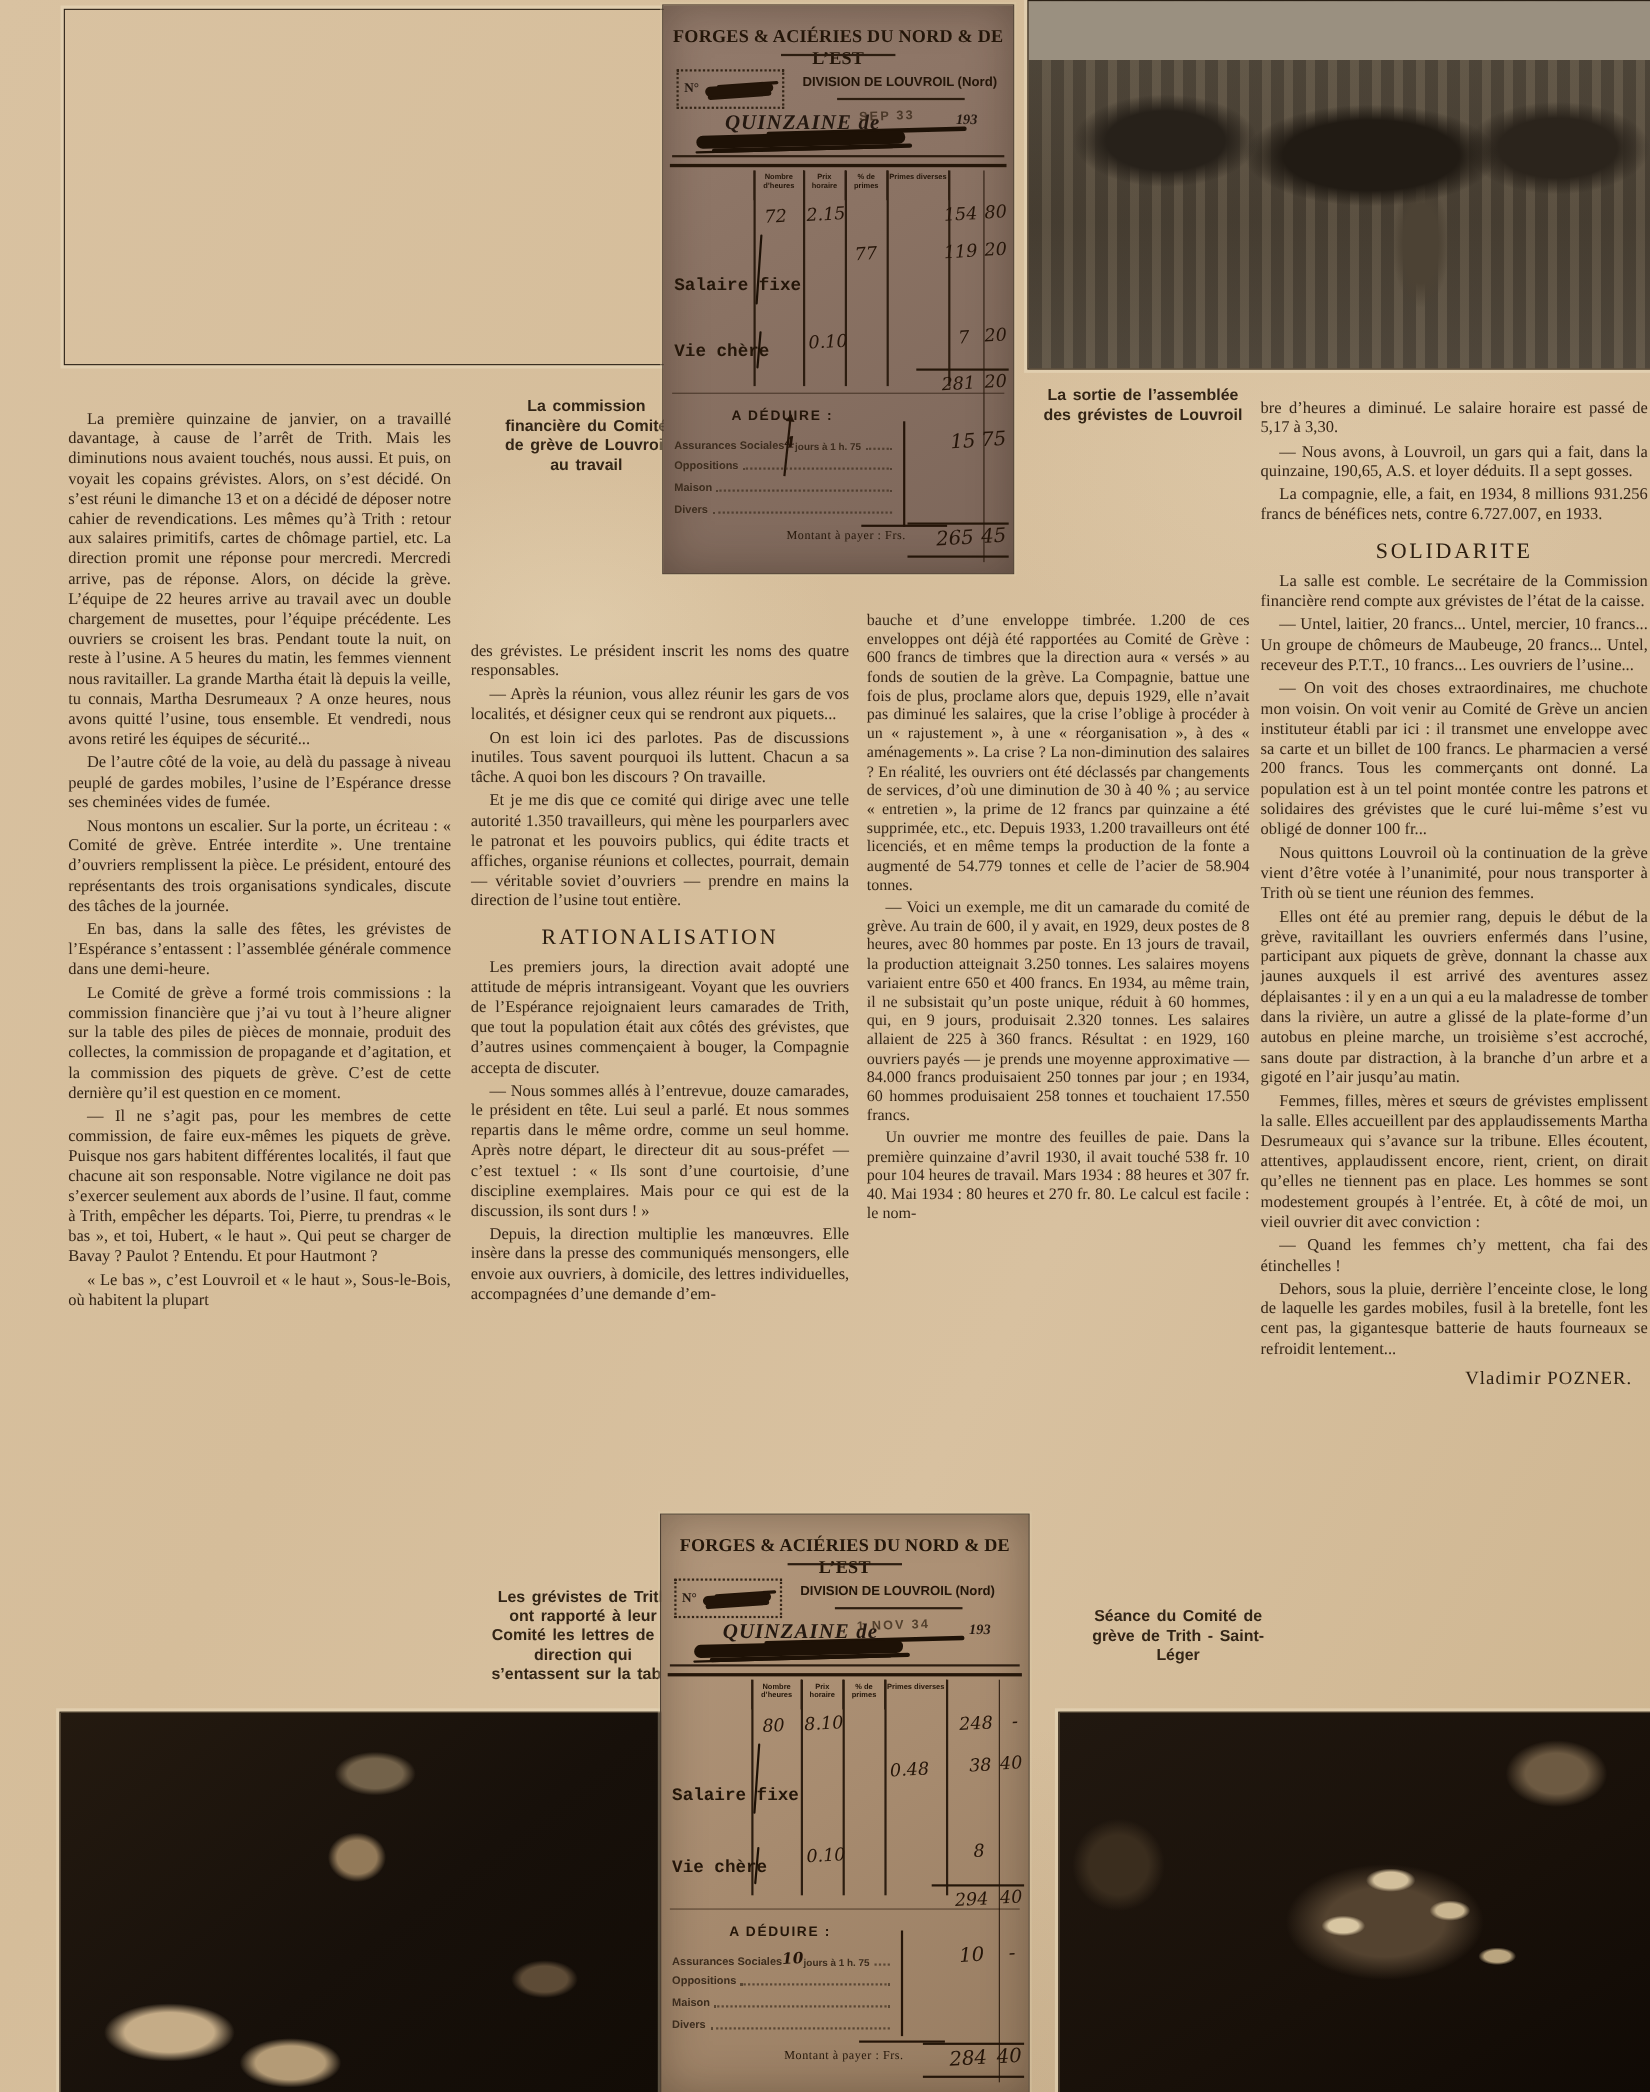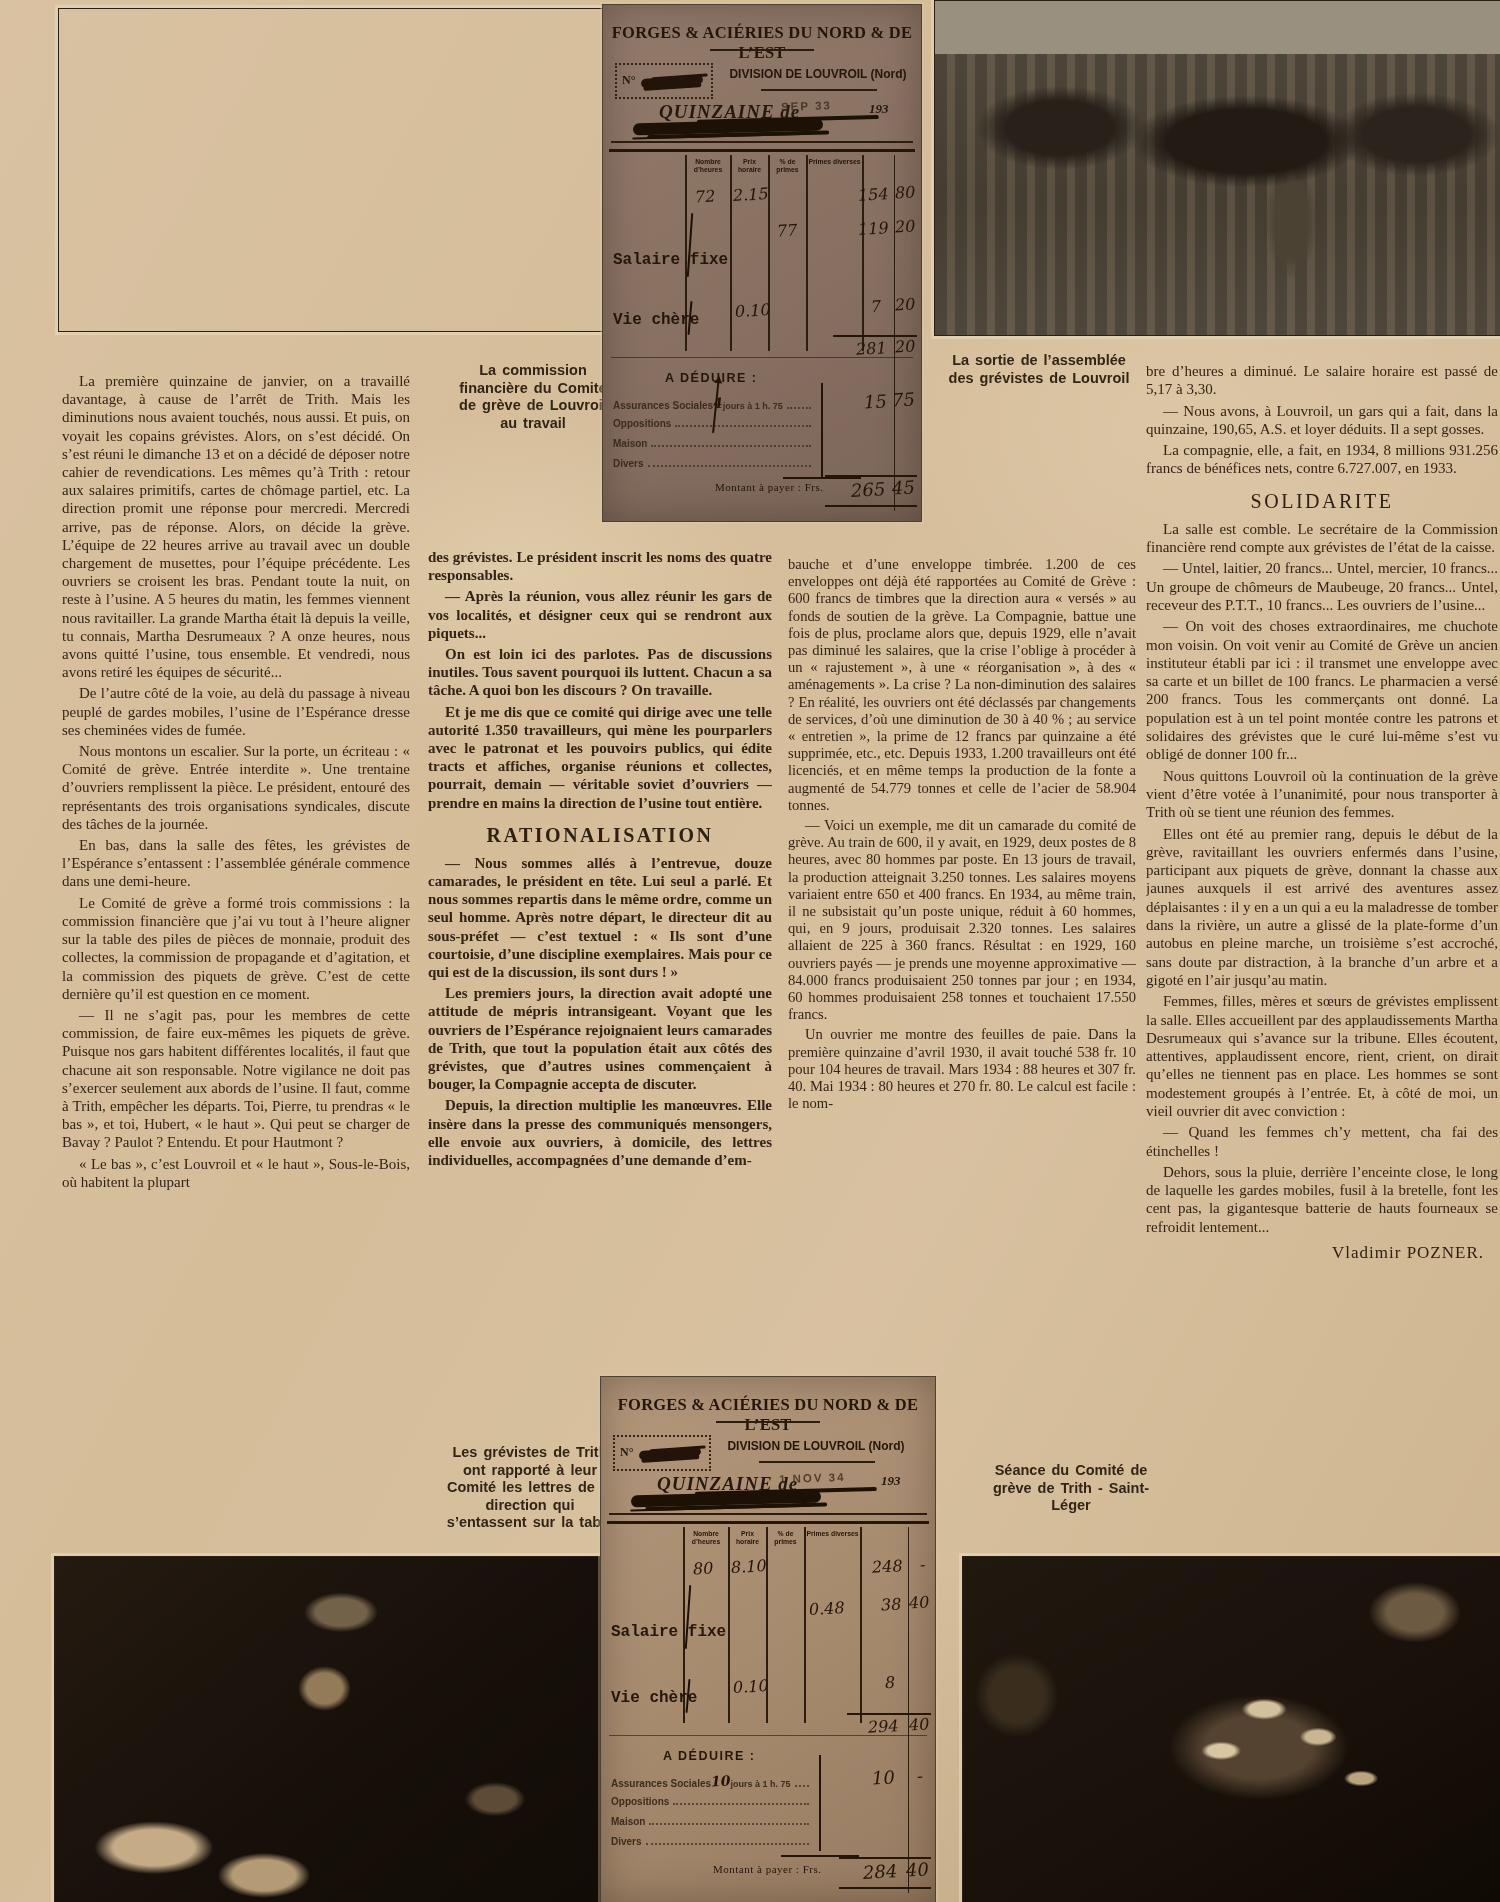--- a/index.html
+++ b/index.html
@@ -56,21 +56,21 @@
       radial-gradient(30px 14px at 48% 56%, #d8c6a2 0 45%, transparent 66%),
       radial-gradient(26px 12px at 74% 64%, #baa57f 0 45%, transparent 66%),
       radial-gradient(120px 70px at 55% 55%, #544330 0 45%, transparent 75%),
       radial-gradient(60px 60px at 10% 40%, #3a2d1e 0 45%, transparent 70%),
       linear-gradient(150deg,#211810 0%,#181009 60%,#100a05 100%);
   }
 
   
   .col{position:absolute;text-align:justify;overflow:hidden;hyphens:auto;}
   .c1{left:62px;top:372px;width:348px;height:1116px;font-size:15px;line-height:18.2px;}
-  .c2{left:428px;top:548px;width:344px;height:812px;font-size:15px;line-height:18.2px;font-weight:bold;}
+  .c2{left:428px;top:583px;width:344px;height:812px;font-size:15px;line-height:18.2px;}
   .c3{left:788px;top:556px;width:348px;height:794px;font-size:14.6px;line-height:17.2px;}
   .c4{left:1146px;top:362px;width:352px;height:1160px;font-size:15px;line-height:18.3px;}
   .para{text-indent:17px;margin:0 0 3px 0;}
   .para.noindent{text-indent:0;}
   .col-heading{text-align:center;font-size:20px;line-height:24px;letter-spacing:2.5px;
                margin:11px 0 7px 0;text-indent:0;color:#2e2012;}
   .signature{text-align:right;font-size:17px;letter-spacing:1px;margin-top:8px;padding-right:14px;color:#2e2012;}
 
   
   .caption{position:absolute;font-family:"Liberation Sans",sans-serif;font-weight:bold;
@@ -156,22 +156,22 @@
     <div class="para" data-name="paragraph">Le Comité de grève a formé trois commissions : la commission financière que j’ai vu tout à l’heure aligner sur la table des piles de pièces de monnaie, produit des collectes, la commission de propagande et d’agitation, et la commission des piquets de grève. C’est de cette dernière qu’il est question en ce moment.</div>
     <div class="para" data-name="paragraph">— Il ne s’agit pas, pour les membres de cette commission, de faire eux-mêmes les piquets de grève. Puisque nos gars habitent différentes localités, il faut que chacune ait son responsable. Notre vigilance ne doit pas s’exercer seulement aux abords de l’usine. Il faut, comme à Trith, empêcher les départs. Toi, Pierre, tu prendras « le bas », et toi, Hubert, « le haut ». Qui peut se charger de Bavay ? Paulot ? Entendu. Et pour Hautmont ?</div>
     <div class="para" data-name="paragraph">« Le bas », c’est Louvroil et « le haut », Sous-le-Bois, où habitent la plupart</div>
   </div>
 <div class="col c2" data-name="article-column-2">
     <div class="para noindent" data-name="paragraph">des grévistes. Le président inscrit les noms des quatre responsables.</div>
     <div class="para" data-name="paragraph">— Après la réunion, vous allez réunir les gars de vos localités, et désigner ceux qui se rendront aux piquets...</div>
     <div class="para" data-name="paragraph">On est loin ici des parlotes. Pas de discussions inutiles. Tous savent pourquoi ils luttent. Chacun a sa tâche. A quoi bon les discours ? On travaille.</div>
     <div class="para" data-name="paragraph">Et je me dis que ce comité qui dirige avec une telle autorité 1.350 travailleurs, qui mène les pourparlers avec le patronat et les pouvoirs publics, qui édite tracts et affiches, organise réunions et collectes, pourrait, demain — véritable soviet d’ouvriers — prendre en mains la direction de l’usine tout entière.</div>
     <div class="col-heading" data-name="section-heading">RATIONALISATION</div>
+    <div class="para" data-name="paragraph">Les premiers jours, la direction avait adopté une attitude de mépris intransigeant. Voyant que les ouvriers de l’Espérance rejoignaient leurs camarades de Trith, que tout la population était aux côtés des grévistes, que d’autres usines commençaient à bouger, la Compagnie accepta de discuter.</div>
     <div class="para" data-name="paragraph">— Nous sommes allés à l’entrevue, douze camarades, le président en tête. Lui seul a parlé. Et nous sommes repartis dans le même ordre, comme un seul homme. Après notre départ, le directeur dit au sous-préfet — c’est textuel : « Ils sont d’une courtoisie, d’une discipline exemplaires. Mais pour ce qui est de la discussion, ils sont durs ! »</div>
-    <div class="para" data-name="paragraph">Les premiers jours, la direction avait adopté une attitude de mépris intransigeant. Voyant que les ouvriers de l’Espérance rejoignaient leurs camarades de Trith, que tout la population était aux côtés des grévistes, que d’autres usines commençaient à bouger, la Compagnie accepta de discuter.</div>
     <div class="para" data-name="paragraph">Depuis, la direction multiplie les manœuvres. Elle insère dans la presse des communiqués mensongers, elle envoie aux ouvriers, à domicile, des lettres individuelles, accompagnées d’une demande d’em-</div>
   </div>
 <div class="col c3" data-name="article-column-3">
     <div class="para noindent" data-name="paragraph">bauche et d’une enveloppe timbrée. 1.200 de ces enveloppes ont déjà été rapportées au Comité de Grève : 600 francs de timbres que la direction aura « versés » au fonds de soutien de la grève. La Compagnie, battue une fois de plus, proclame alors que, depuis 1929, elle n’avait pas diminué les salaires, que la crise l’oblige à procéder à un « rajustement », à une « réorganisation », à des « aménagements ». La crise ? La non-diminution des salaires ? En réalité, les ouvriers ont été déclassés par changements de services, d’où une diminution de 30 à 40 % ; au service « entretien », la prime de 12 francs par quinzaine a été supprimée, etc., etc. Depuis 1933, 1.200 travailleurs ont été licenciés, et en même temps la production de la fonte a augmenté de 54.779 tonnes et celle de l’acier de 58.904 tonnes.</div>
     <div class="para" data-name="paragraph">— Voici un exemple, me dit un camarade du comité de grève. Au train de 600, il y avait, en 1929, deux postes de 8 heures, avec 80 hommes par poste. En 13 jours de travail, la production atteignait 3.250 tonnes. Les salaires moyens variaient entre 650 et 400 francs. En 1934, au même train, il ne subsistait qu’un poste unique, réduit à 60 hommes, qui, en 9 jours, produisait 2.320 tonnes. Les salaires allaient de 225 à 360 francs. Résultat : en 1929, 160 ouvriers payés — je prends une moyenne approximative — 84.000 francs produisaient 250 tonnes par jour ; en 1934, 60 hommes produisaient 258 tonnes et touchaient 17.550 francs.</div>
     <div class="para" data-name="paragraph">Un ouvrier me montre des feuilles de paie. Dans la première quinzaine d’avril 1930, il avait touché 538 fr. 10 pour 104 heures de travail. Mars 1934 : 88 heures et 307 fr. 40. Mai 1934 : 80 heures et 270 fr. 80. Le calcul est facile : le nom-</div>
   </div>
 <div class="col c4" data-name="article-column-4">
   <div data-name="article-column-4-text">
       <div class="para noindent" data-name="paragraph">bre d’heures a diminué. Le salaire horaire est passé de 5,17 à 3,30.</div>

